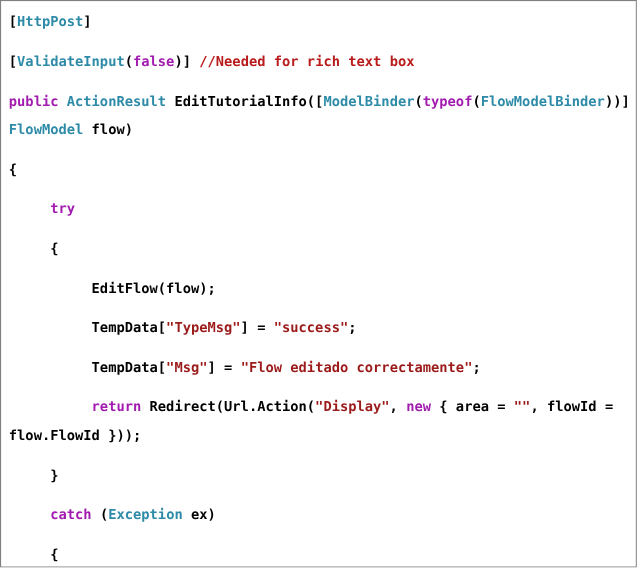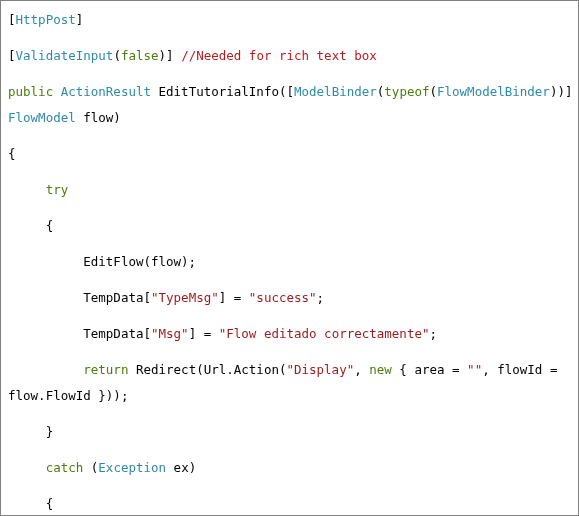--- a/index.html
+++ b/index.html
@@ -32,28 +32,29 @@
     word-break: normal;
     overflow-wrap: break-word;
     color: #000000;
     letter-spacing: 0px;
   }
   .ln {
     display: block;
     padding-left: 7px;
     padding-right: 4px;
     min-height: 26px;
+    font-weight: bold;
   }
   .ln.blank {
     min-height: 10px;
     height: 10px;
     line-height: 10px;
   }
   
-  .t-kw   { color: #4d7c0f; }
+  .t-kw   { color: #a21caf; }
   .t-type { color: #2E8BA8; }
   .t-str  { color: #9B1A1A; }
   .t-com  { color: #b91c1c; }
   .t-pl   { color: #000000; }
 </style>
 </head>
 <body>
 
 <div id="code-viewer">
   <div id="code-block"><span class="ln"><span class="t-pl">[</span><span class="t-type">HttpPost</span><span class="t-pl">]</span></span><span class="ln blank">&nbsp;</span><span class="ln"><span class="t-pl">[</span><span class="t-type">ValidateInput</span><span class="t-pl">(</span><span class="t-kw">false</span><span class="t-pl">)] </span><span class="t-com">//Needed for rich text box</span></span><span class="ln blank">&nbsp;</span><span class="ln"><span class="t-kw">public</span><span class="t-pl"> </span><span class="t-type">ActionResult</span><span class="t-pl"> EditTutorialInfo([</span><span class="t-type">ModelBinder</span><span class="t-pl">(</span><span class="t-kw">typeof</span><span class="t-pl">(</span><span class="t-type">FlowModelBinder</span><span class="t-pl">))] </span><span class="t-type">FlowModel</span><span class="t-pl"> flow)</span></span><span class="ln blank">&nbsp;</span><span class="ln"><span class="t-pl">{</span></span><span class="ln blank">&nbsp;</span><span class="ln"><span class="t-pl">     </span><span class="t-kw">try</span></span><span class="ln blank">&nbsp;</span><span class="ln"><span class="t-pl">     {</span></span><span class="ln blank">&nbsp;</span><span class="ln"><span class="t-pl">          EditFlow(flow);</span></span><span class="ln blank">&nbsp;</span><span class="ln"><span class="t-pl">          TempData[</span><span class="t-str">"TypeMsg"</span><span class="t-pl">] = </span><span class="t-str">"success"</span><span class="t-pl">;</span></span><span class="ln blank">&nbsp;</span><span class="ln"><span class="t-pl">          TempData[</span><span class="t-str">"Msg"</span><span class="t-pl">] = </span><span class="t-str">"Flow editado correctamente"</span><span class="t-pl">;</span></span><span class="ln blank">&nbsp;</span><span class="ln"><span class="t-pl">          </span><span class="t-kw">return</span><span class="t-pl"> Redirect(Url.Action(</span><span class="t-str">"Display"</span><span class="t-pl">, </span><span class="t-kw">new</span><span class="t-pl"> { area = </span><span class="t-str">""</span><span class="t-pl">, flowId = flow.FlowId }));</span></span><span class="ln blank">&nbsp;</span><span class="ln"><span class="t-pl">     }</span></span><span class="ln blank">&nbsp;</span><span class="ln"><span class="t-pl">     </span><span class="t-kw">catch</span><span class="t-pl"> (</span><span class="t-type">Exception</span><span class="t-pl"> ex)</span></span><span class="ln blank">&nbsp;</span><span class="ln"><span class="t-pl">     {</span></span></div>

